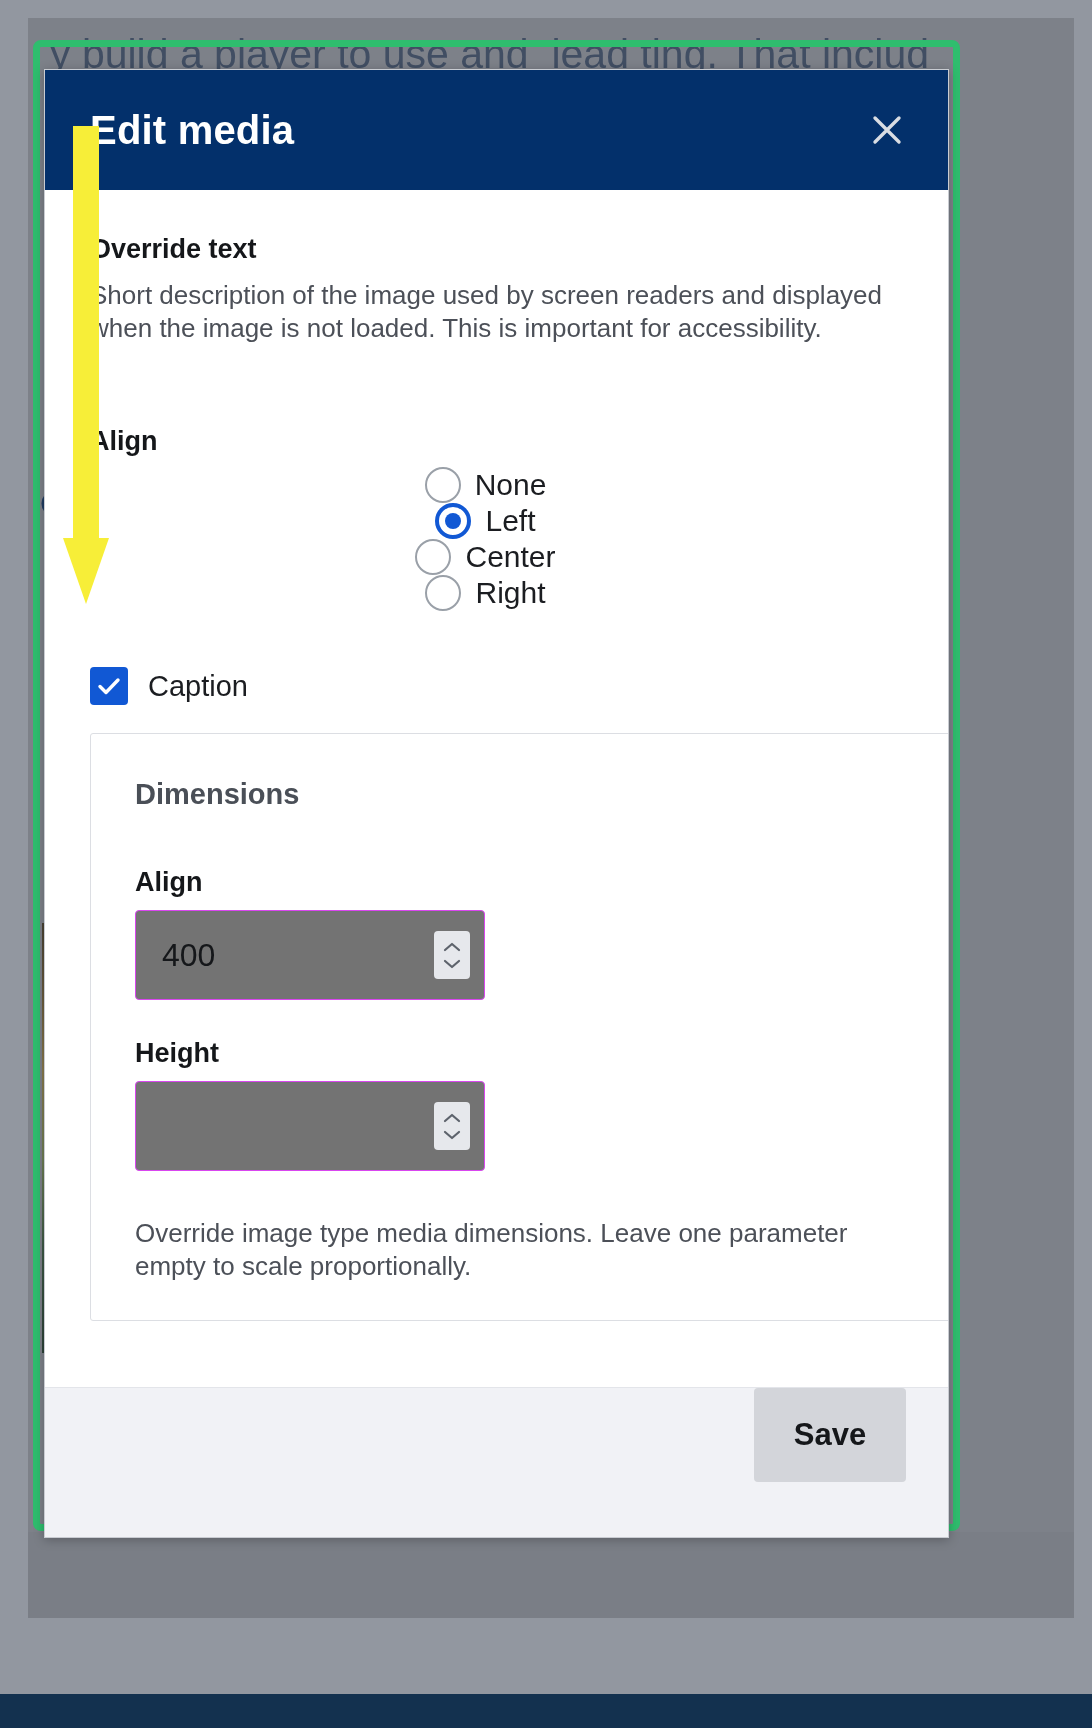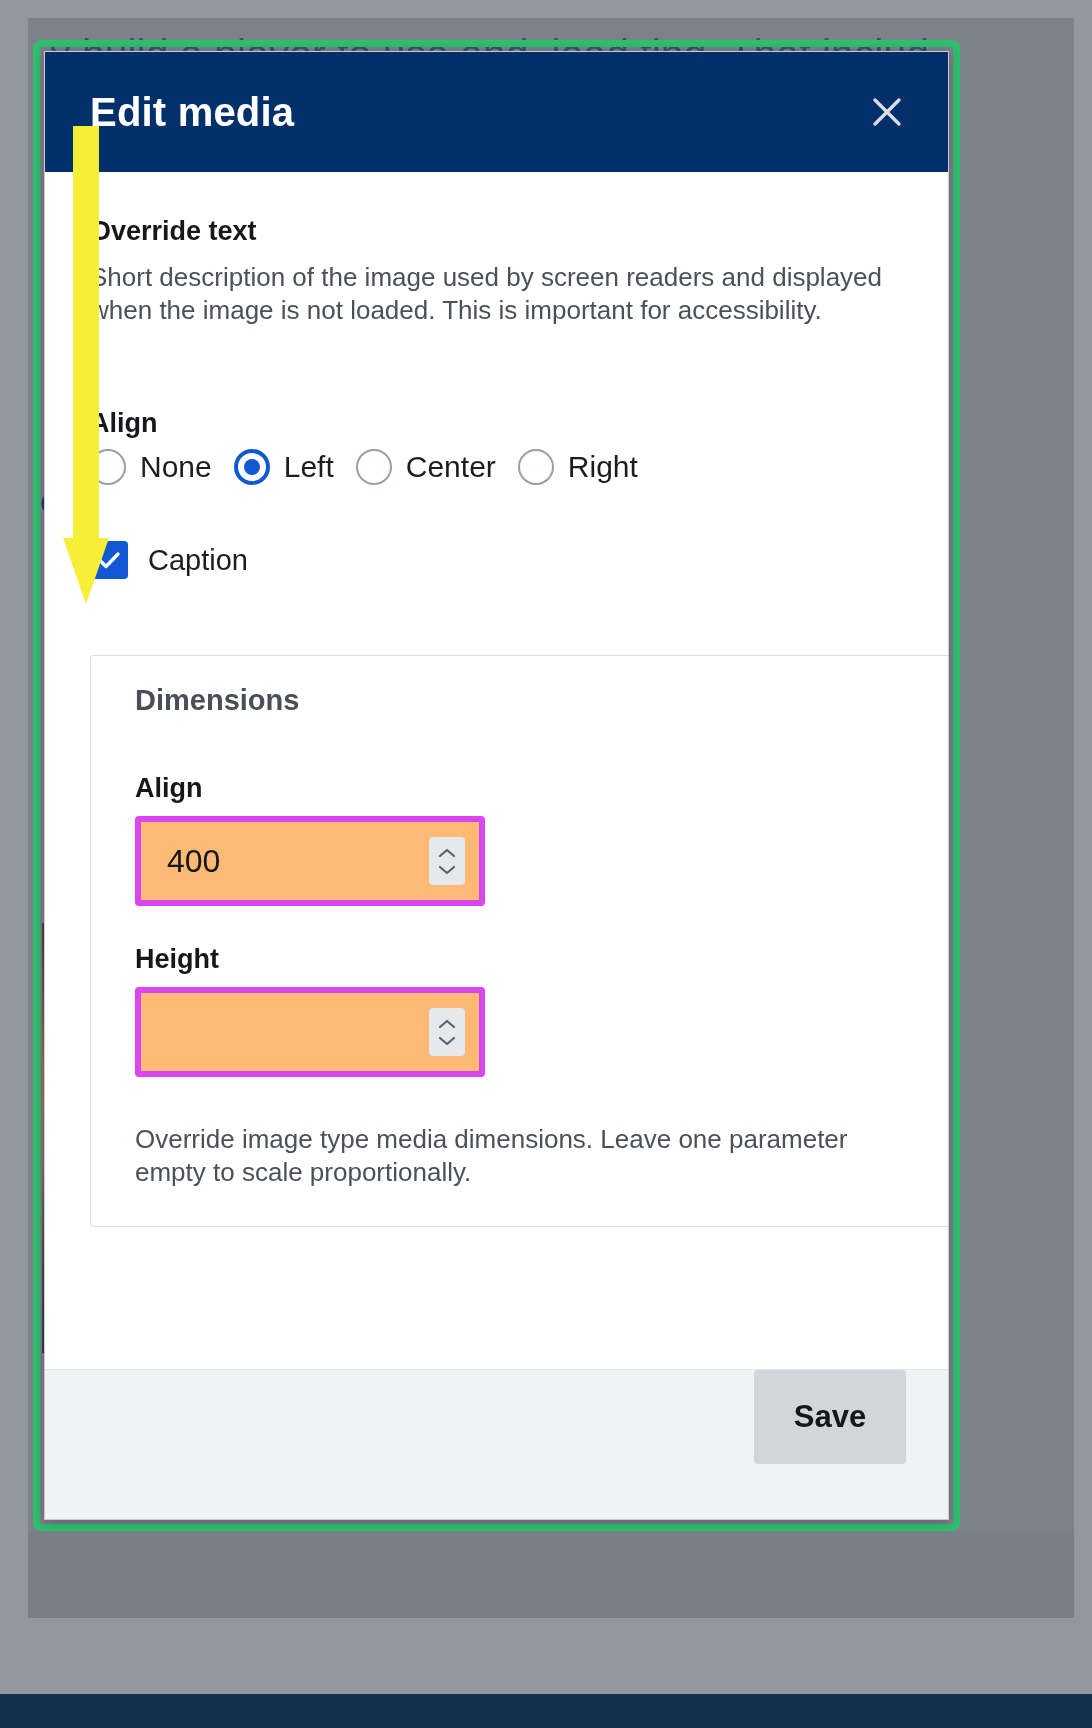--- a/index.html
+++ b/index.html
@@ -52,21 +52,21 @@
     position: absolute;
     left: 33px; top: 40px;
     width: 927px; height: 1491px;
     border: 7px solid #2fbd6e;
     border-radius: 8px;
   }
 
   
   #modal {
     position: absolute;
-    left: 44px; top: 51px;
+    left: 44px; top: 69px;
     width: 905px; height: 1469px;
     background: #ffffff;
     border: 1px solid #c9ccd2;
     display: flex; flex-direction: column;
     box-shadow: 0 2px 10px rgba(0,0,0,.25);
   }
   #modal-header {
     background: #03306b;
     height: 120px;
     flex: 0 0 120px;
@@ -112,20 +112,21 @@
   }
 
   .section-gap { height: 46px; }
 
   #align-label { margin-bottom: 10px; margin-top: 36px; }
 
   #align-row {
     display: flex; align-items: center;
     gap: 0;
     margin-top: 4px;
+    flex-direction: column;
   }
   .radio-item { display: flex; align-items: center; margin-right: 22px; cursor: pointer; }
   .radio {
     width: 36px; height: 36px; border-radius: 50%;
     border: 2px solid #9aa0a8; background: #fff;
     display: flex; align-items: center; justify-content: center;
     flex: 0 0 auto;
   }
   .radio.checked { border: 4px solid #1158d4; }
   .radio.checked::after {
@@ -136,38 +137,38 @@
 
   #caption-row { display: flex; align-items: center; margin-top: 56px; cursor: pointer; }
   #caption-box {
     width: 38px; height: 38px; border-radius: 4px;
     background: #1158d4; display: flex; align-items: center; justify-content: center;
     flex: 0 0 auto;
   }
   #caption-text { font-size: 29px; color: #1b1d21; margin-left: 20px; }
 
   #dimensions-panel {
-    margin-top: 76px;
+    margin-top: 28px;
     width: 988px;
     border: 1px solid #dcdee3;
     border-radius: 3px;
-    padding: 28px 44px 36px 44px;
+    padding: 44px 44px 36px 44px;
     background: #fff;
   }
   #dimensions-title {
     font-size: 29px; font-weight: bold; color: #4a4f57;
     margin-bottom: 56px;
   }
   .num-label { font-size: 27px; font-weight: bold; color: #15171a; margin-bottom: 12px; display: block; }
   .num-wrap {
     width: 350px; height: 90px;
-    border: 6px solid #d946ef; border-radius: 4px;
+    border: 1px solid #d946ef; border-radius: 4px;
     display: flex; align-items: center;
     padding: 0 14px 0 26px;
-    background: #fdba74;
+    background: #737373;
   }
   .num-wrap input {
     border: none; outline: none; flex: 1 1 auto;
     font-size: 32px; color: #15171a; background: transparent;
     font-family: "Liberation Sans", sans-serif;
     width: 100%;
   }
   .spinner {
     width: 36px; height: 48px; border-radius: 4px;
     background: #e6e8ec;

